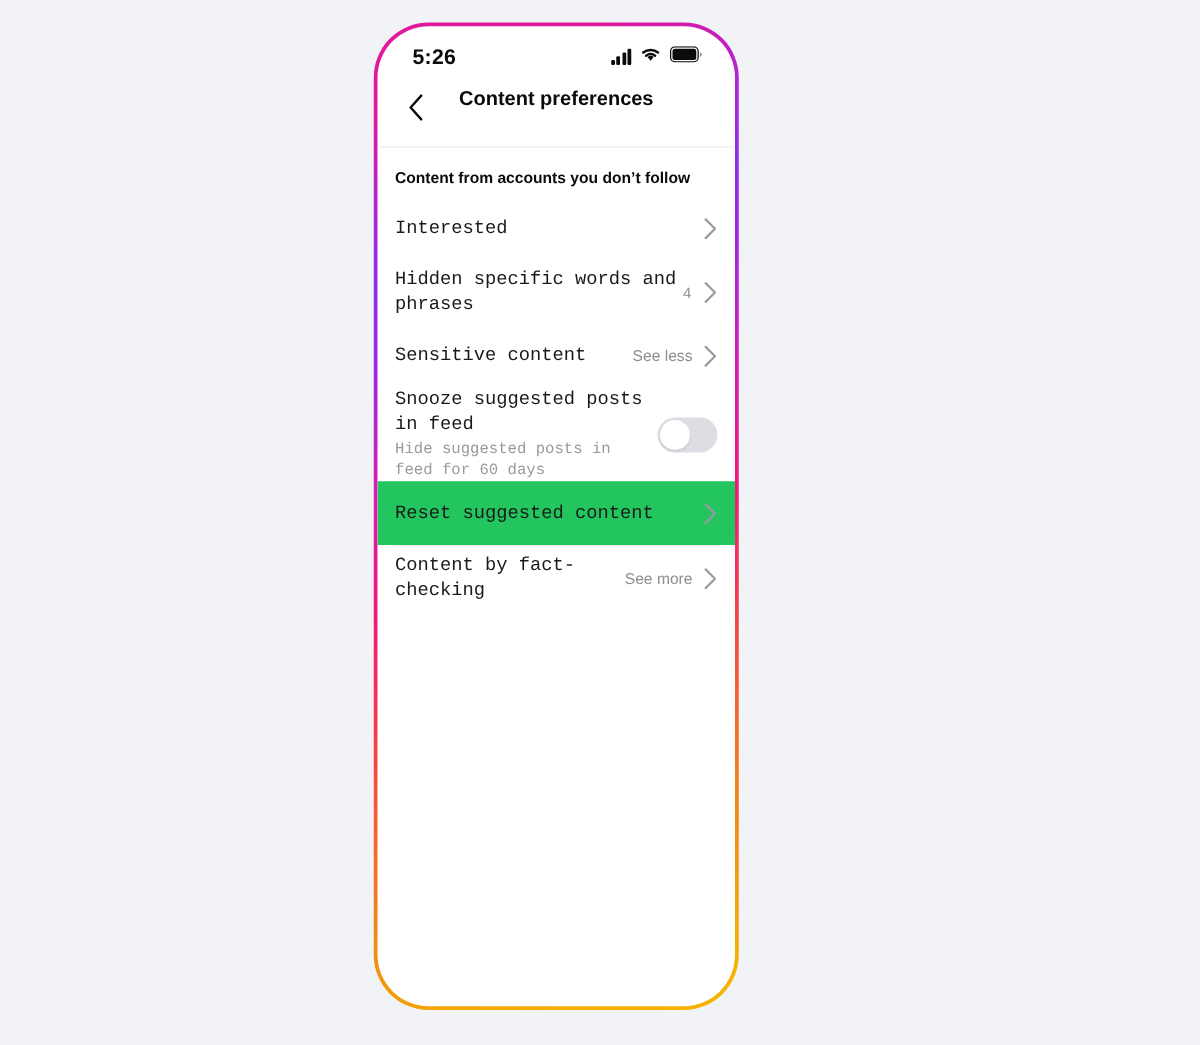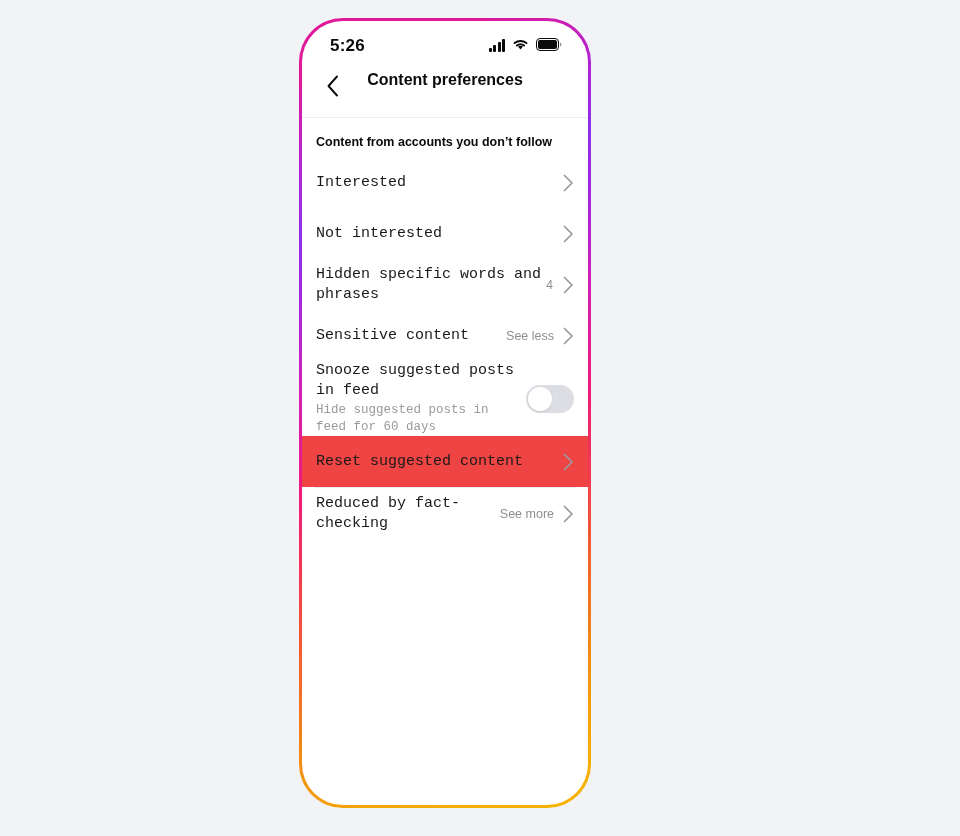--- a/index.html
+++ b/index.html
@@ -130,21 +130,21 @@
   }
 
   .row {
     min-height: 51px;
     display: flex;
     align-items: center;
     padding: 0 14px;
     box-sizing: border-box;
     cursor: pointer;
   }
-  .row.shaded { background: #ef4444; }
+  .row.shaded { background: #22c55e; }
   .row-text { flex: 1; min-width: 0; font-family: Liberation Mono, monospace; }
   .row-label {
     font-size: 15px;
     color: #1a1a1a;
     line-height: 20px;
   }
   .row-sub {
     font-size: 12.5px;
     color: #9a9a9e;
     line-height: 17px;
@@ -241,30 +241,20 @@
         <div class="row-text">
           <div class="row-label">Interested</div>
         </div>
         <span class="chevron">
           <svg width="11" height="18" viewBox="0 0 11 18">
               <path d="M1.5 1.5 L9 9 L1.5 16.5" stroke="#9a9a9e" stroke-width="1.7" fill="none" stroke-linecap="round" stroke-linejoin="round"></path>
             </svg>
         </span>
       </div>
 
-      <div class="row">
-        <div class="row-text">
-          <div class="row-label">Not interested</div>
-        </div>
-        <span class="chevron">
-          <svg width="11" height="18" viewBox="0 0 11 18">
-              <path d="M1.5 1.5 L9 9 L1.5 16.5" stroke="#9a9a9e" stroke-width="1.7" fill="none" stroke-linecap="round" stroke-linejoin="round"></path>
-            </svg>
-        </span>
-      </div>
 
       <div class="row">
         <div class="row-text">
           <div class="row-label">Hidden specific words and phrases</div>
         </div>
         <span class="row-count">4</span>
         <span class="chevron">
           <svg width="11" height="18" viewBox="0 0 11 18">
               <path d="M1.5 1.5 L9 9 L1.5 16.5" stroke="#9a9a9e" stroke-width="1.7" fill="none" stroke-linecap="round" stroke-linejoin="round"></path>
             </svg>
@@ -302,21 +292,21 @@
               <path d="M1.5 1.5 L9 9 L1.5 16.5" stroke="#9a9a9e" stroke-width="1.7" fill="none" stroke-linecap="round" stroke-linejoin="round"></path>
             </svg>
         </span>
       </div>
 
       <div class="divider"></div>
 
 
       <div class="row">
         <div class="row-text">
-          <div class="row-label">Reduced by fact-checking</div>
+          <div class="row-label">Content by fact-checking</div>
         </div>
         <span class="row-value">See more</span>
         <span class="chevron">
           <svg width="11" height="18" viewBox="0 0 11 18">
               <path d="M1.5 1.5 L9 9 L1.5 16.5" stroke="#9a9a9e" stroke-width="1.7" fill="none" stroke-linecap="round" stroke-linejoin="round"></path>
             </svg>
         </span>
       </div>
 
     </div>

